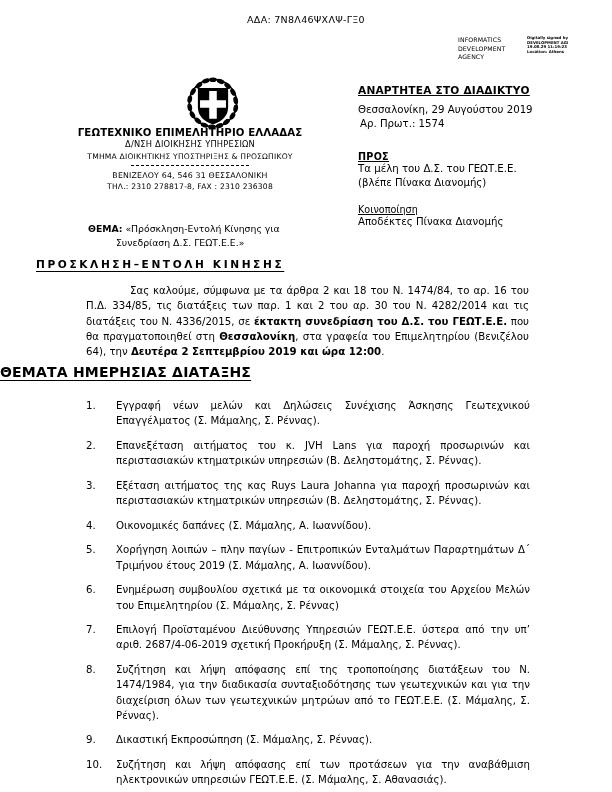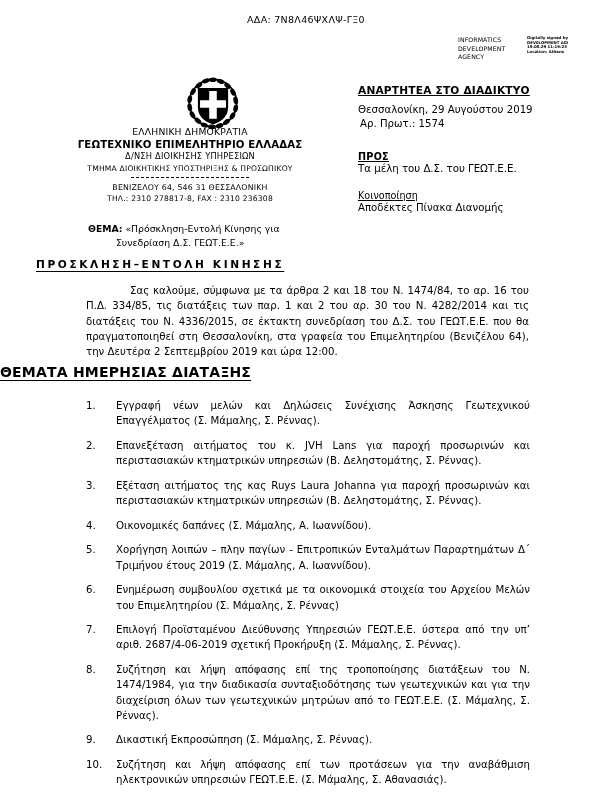--- a/index.html
+++ b/index.html
@@ -198,21 +198,21 @@
   .body-par {
     position: absolute;
     left: 86px;
     top: 283px;
     width: 443px;
     font-size: 10.2px;
     line-height: 15.3px;
     text-align: justify;
     text-indent: 44px;
   }
-  .body-par b { font-weight: 400; }
+  .body-par b { font-weight: 700; }
 
   
   .agenda-heading {
     position: absolute;
     left: 0;
     top: 364px;
     width: 612px;
     text-align: left;
     font-size: 14px;
     font-weight: 700;
@@ -286,41 +286,41 @@
         <ellipse cx="37" cy="9" rx="6" ry="3.2" transform="rotate(340 37 9)"></ellipse>
       </g>
 
       <path d="M22 22 H78 V58 Q78 80 50 90 Q22 80 22 58 Z" fill="#000"></path>
 
       <path d="M43 28 H57 V45 H74 V59 H57 V79 H43 V59 H26 V45 H43 Z" fill="#fff"></path>
     </svg>
   </div>
 
   <div class="hdr-left">
-    <div class="l1">ΕΛΛΗΝΙΚΗ ΔΗΜΟΚΡΑΤΙΑ</div>
     <div class="l2">ΓΕΩΤΕΧΝΙΚΟ ΕΠΙΜΕΛΗΤΗΡΙΟ ΕΛΛΑΔΑΣ</div>
     <div class="l3">Δ/ΝΣΗ ΔΙΟΙΚΗΣΗΣ ΥΠΗΡΕΣΙΩΝ</div>
     <div class="l4">ΤΜΗΜΑ ΔΙΟΙΚΗΤΙΚΗΣ ΥΠΟΣΤΗΡΙΞΗΣ &amp; ΠΡΟΣΩΠΙΚΟΥ</div>
     <div class="hdr-rule"></div>
     <div class="l5">ΒΕΝΙΖΕΛΟΥ 64, 546 31  ΘΕΣΣΑΛΟΝΙΚΗ</div>
     <div class="l6">ΤΗΛ.: 2310 278817-8, FAX : 2310 236308</div>
   </div>
 
   <div class="subject">
     <span class="lbl">ΘΕΜΑ:</span>
     <span>«Πρόσκληση-Εντολή Κίνησης για</span>
     <span class="sline2">Συνεδρίαση Δ.Σ. ΓΕΩΤ.Ε.Ε.»</span>
   </div>
 
   <div class="hdr-right">
     <div class="anartitea">ΑΝΑΡΤΗΤΕΑ ΣΤΟ ΔΙΑΔΙΚΤΥΟ</div>
     <div class="place-date">Θεσσαλονίκη, 29 Αυγούστου 2019</div>
     <div class="protocol">Αρ. Πρωτ.: 1574</div>
     <div class="pros-label">ΠΡΟΣ</div>
     <div class="pros-line">Τα μέλη του Δ.Σ. του ΓΕΩΤ.Ε.Ε.</div>
+    <div class="pros-line">(βλέπε Πίνακα Διανομής)</div>
     <div class="koin-label">Κοινοποίηση</div>
     <div class="koin-line">Αποδέκτες Πίνακα Διανομής</div>
   </div>
 
   <div class="main-title">
     <span>ΠΡΟΣΚΛΗΣΗ–ΕΝΤΟΛΗ ΚΙΝΗΣΗΣ</span>
   </div>
 
   <div class="body-par">
     <span>Σας καλούμε, σύμφωνα με τα άρθρα 2 και 18 του Ν. 1474/84, το αρ. 16 του Π.Δ. 334/85, τις διατάξεις των παρ. 1 και 2 του αρ. 30 του Ν. 4282/2014 και τις διατάξεις του Ν. 4336/2015, σε </span><b>έκτακτη συνεδρίαση του Δ.Σ. του ΓΕΩΤ.Ε.Ε.</b><span> που θα πραγματοποιηθεί στη </span><b>Θεσσαλονίκη</b><span>, στα γραφεία του Επιμελητηρίου (Βενιζέλου 64), την </span><b>Δευτέρα 2 Σεπτεμβρίου 2019 και ώρα 12:00</b><span>.</span>

